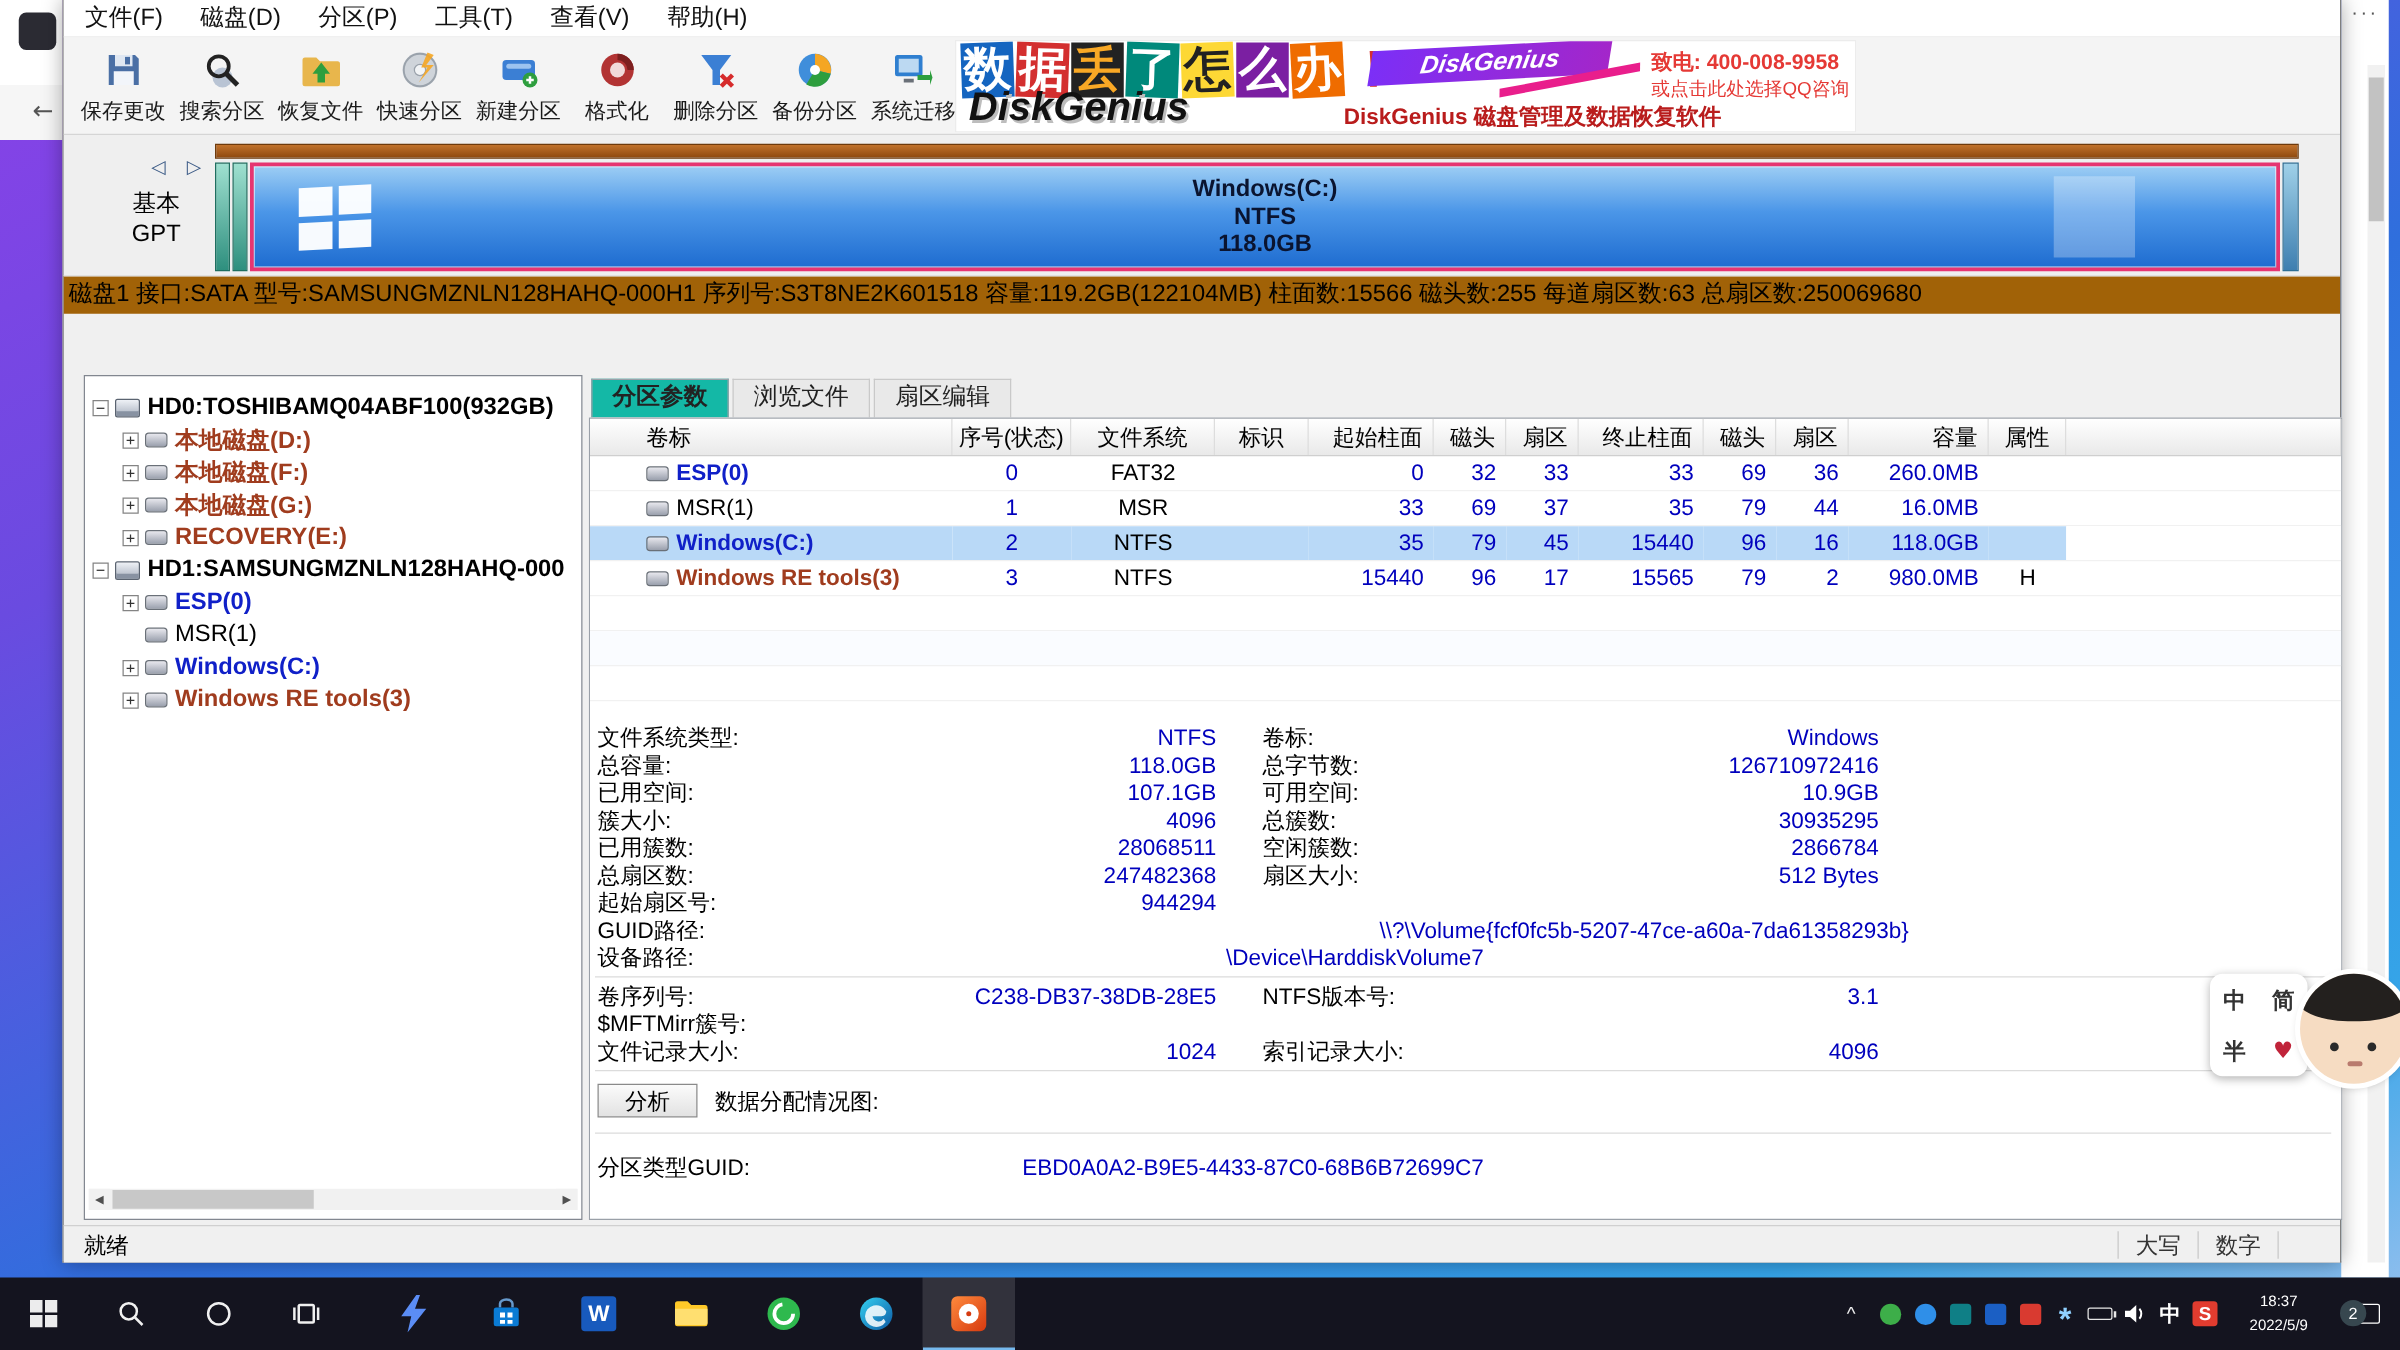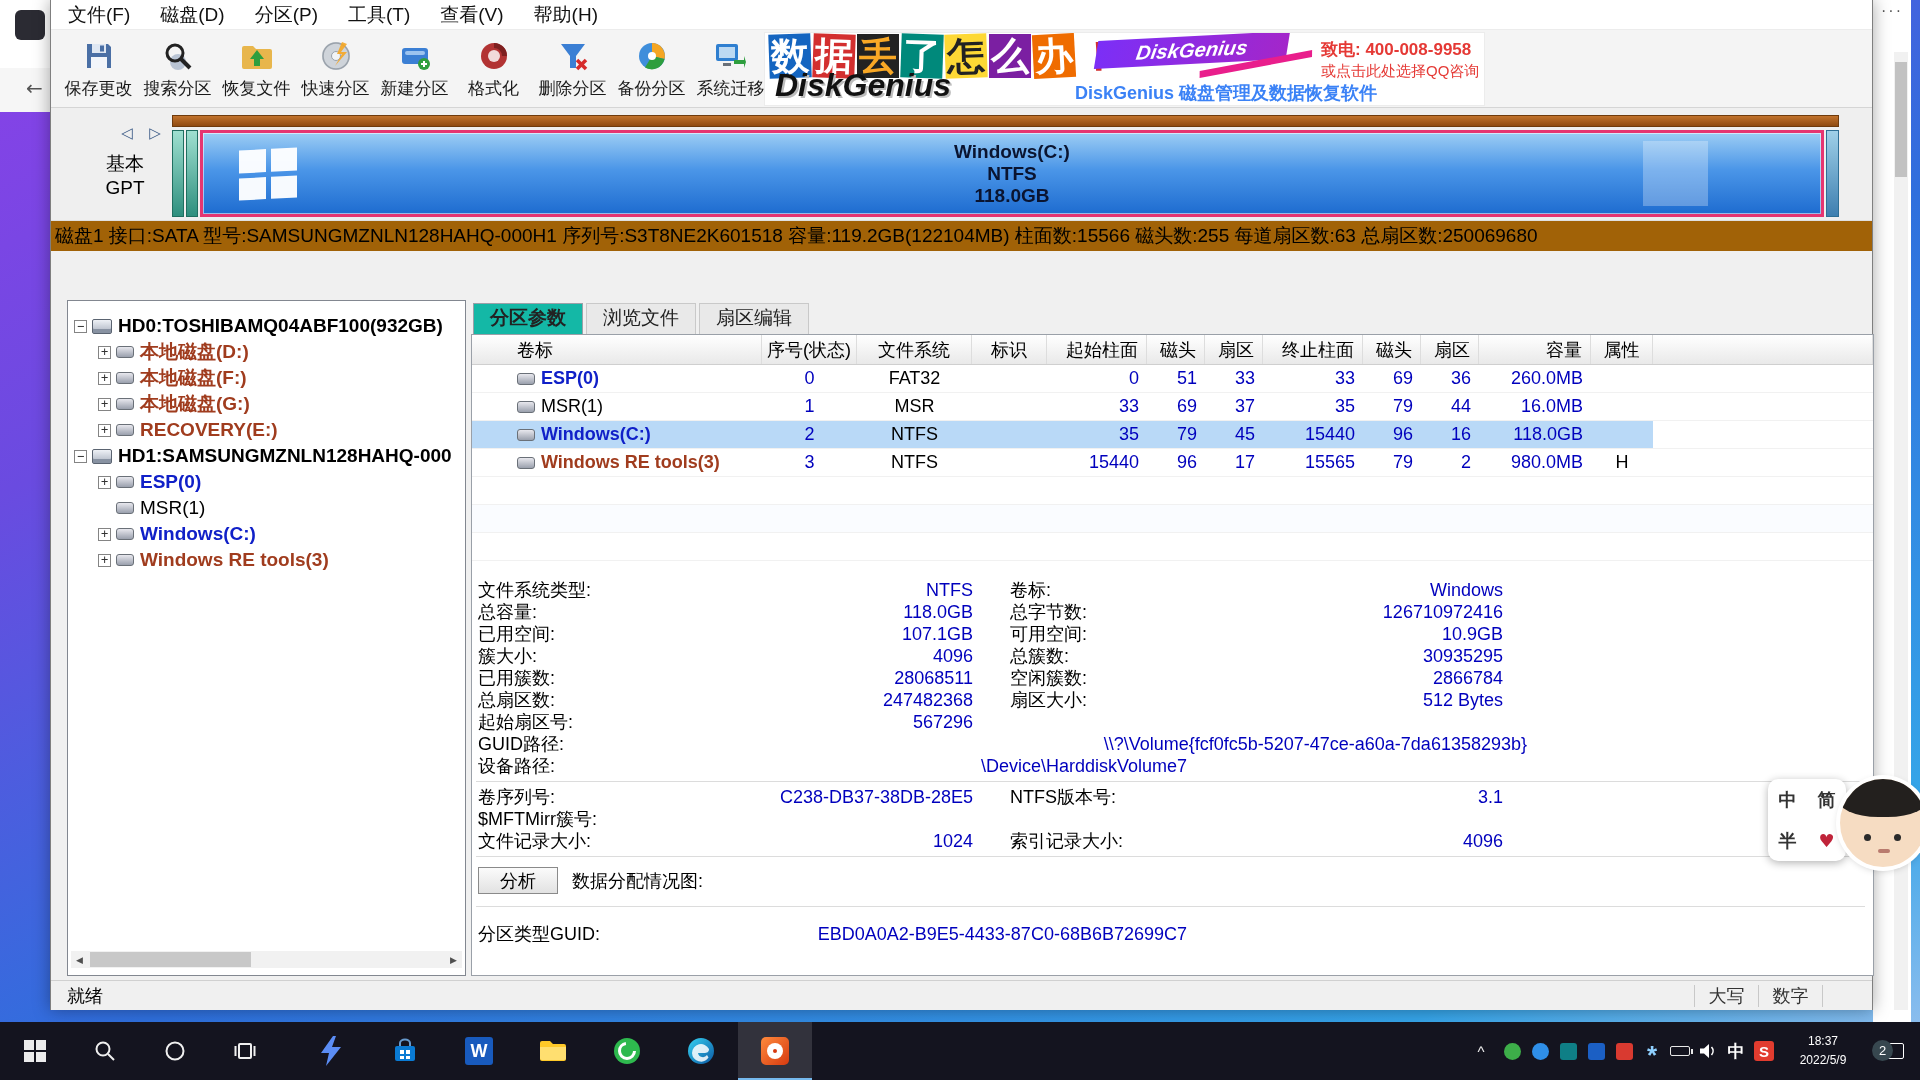--- a/index.html
+++ b/index.html
@@ -58,21 +58,21 @@
   .hl5{background:#7b1fa2;color:#fff;}
   .hl6{background:#ef6c00;color:#fff;transform:rotate(-3deg);}
   .hl7{color:#d32f2f;font-size:40px;}
   .banner-logo{position:absolute;left:10px;top:34px;font-size:32px;font-weight:bold;font-style:italic;color:#111;text-shadow:2px 2px 0 #bdbdbd;}
   .banner-ribbon{position:absolute;left:332px;top:3px;width:190px;height:28px;background:linear-gradient(100deg,#7b2ff7,#a426c9);
                  transform:skewX(-12deg) rotate(-3deg);color:#fff;font-weight:bold;font-style:italic;font-size:20px;
                  display:flex;align-items:center;justify-content:center;}
   .banner-ribbon::after{content:'';position:absolute;right:-26px;bottom:-7px;width:110px;height:7px;background:#e91e8c;transform:rotate(-8deg);}
   .banner-phone{position:absolute;left:556px;top:5px;color:#e53935;font-weight:bold;font-size:17px;}
   .banner-qq{position:absolute;left:556px;top:29px;color:#e53935;font-size:15px;}
-  .banner-subtitle{position:absolute;left:310px;top:48px;color:#3b82f6;font-weight:bold;font-size:18px;}
+  .banner-subtitle{position:absolute;left:310px;top:48px;color:#b91c1c;font-weight:bold;font-size:18px;}
 
   
   .pview{height:113px;background:#efefef;position:relative;border-bottom:1px solid #e0e0e0;}
   .nav-arrows{position:absolute;left:70px;top:16px;font-size:15px;color:#3b5a86;letter-spacing:6px;}
   .disk-label{position:absolute;left:28px;top:44px;width:92px;text-align:center;font-size:19px;line-height:24px;color:#000;}
   .bar-region{position:absolute;left:121px;right:33px;top:0;height:113px;}
   .disk-strip{position:absolute;left:0;right:0;top:7px;height:12px;background:linear-gradient(180deg,#c1722c,#8f4a10);border:1px solid #6e3a0c;}
   .parts{position:absolute;left:0;right:0;top:22px;bottom:4px;display:flex;gap:2px;}
   .seg-small{width:12px;background:linear-gradient(180deg,#9fe0d0,#2e8f7e);border:1px solid #1f6f60;}
   .seg-main{flex:1;position:relative;background:linear-gradient(180deg,#9ccdf4 0%,#4b96e8 45%,#1e6cd0 100%);
@@ -457,21 +457,21 @@
         <div>
             <div class="trow">
               <span class="cell a-l">
                 <span class="ic-part"></span>
                 <span class="vname c-esp">ESP(0)</span>
               </span>
               <span class="cell a-c num">0</span>
               <span class="cell a-c">FAT32</span>
               <span class="cell a-c"></span>
               <span class="cell a-r num">0</span>
-              <span class="cell a-r num">51</span>
+              <span class="cell a-r num">32</span>
               <span class="cell a-r num">33</span>
               <span class="cell a-r num">33</span>
               <span class="cell a-r num">69</span>
               <span class="cell a-r num">36</span>
               <span class="cell a-r num">260.0MB</span>
               <span class="cell a-c"></span>
               <span class="cell fill"></span>
             </div>
             <div class="trow">
               <span class="cell a-l">
@@ -564,21 +564,21 @@
                 <span class="dval v2">2866784</span>
               </div>
               <div class="drow">
                 <span class="dlabel">总扇区数:</span>
                 <span class="dval v1">247482368</span>
                 <span class="dlabel l2">扇区大小:</span>
                 <span class="dval v2">512 Bytes</span>
               </div>
               <div class="drow">
                 <span class="dlabel">起始扇区号:</span>
-                <span class="dval v1">567296</span>
+                <span class="dval v1">944294</span>
                 <span class="dlabel l2"></span>
                 <span class="dval v2"></span>
               </div>
               <div class="drow">
                 <span class="dlabel">GUID路径:</span>
                 <span class="dval wfar">\\?\Volume{fcf0fc5b-5207-47ce-a60a-7da61358293b}</span>
               </div>
               <div class="drow">
                 <span class="dlabel">设备路径:</span>
                 <span class="dval wmid">\Device\HarddiskVolume7</span>

